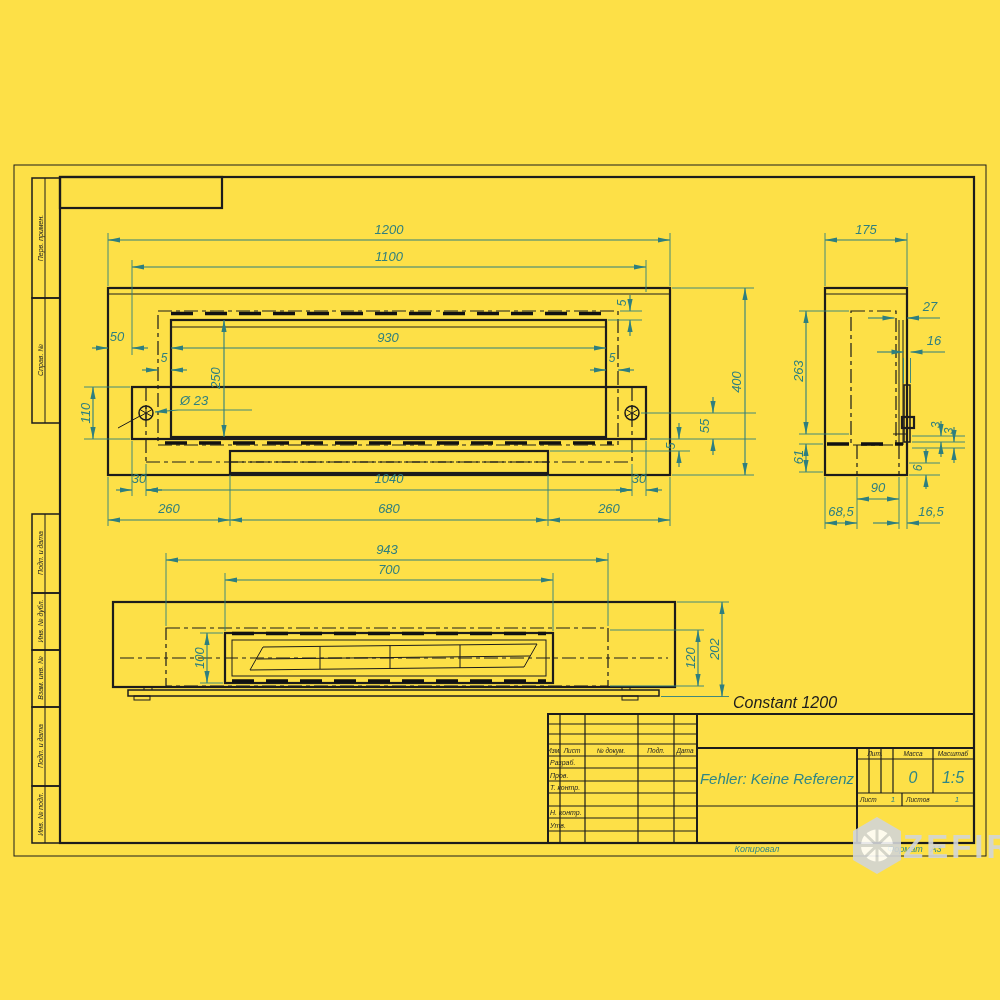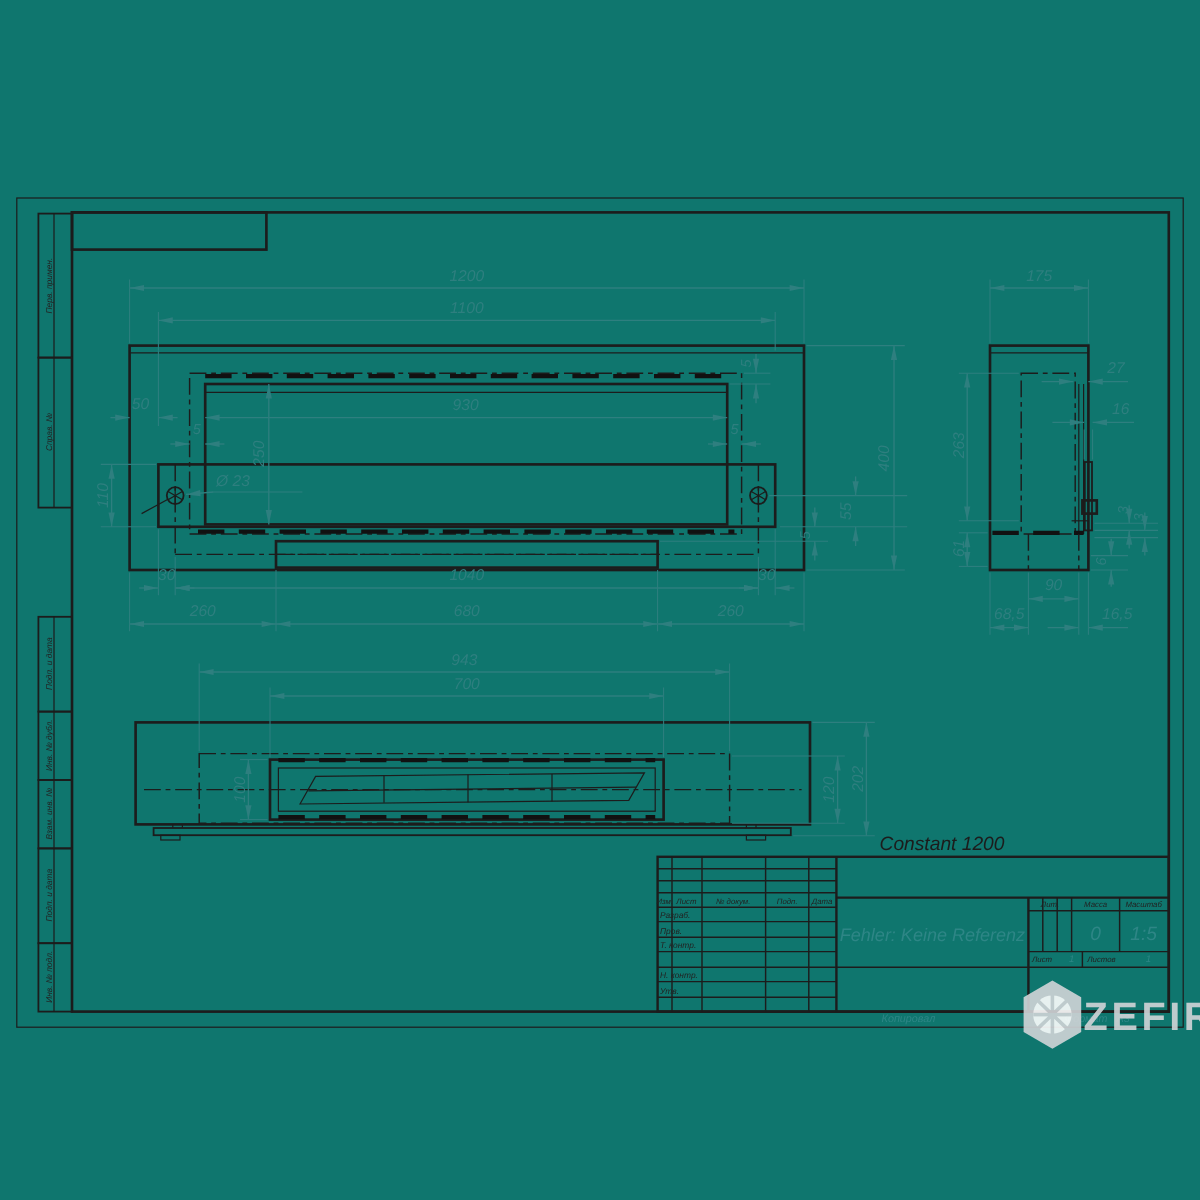--- a/index.html
+++ b/index.html
@@ -1,16 +1,16 @@
 <!DOCTYPE html>
 <html><head>
 <meta charset="utf-8">
 <style>
   html,body{margin:0;padding:0;background:#ffffff;}
-  #page{position:relative;width:1000px;height:1000px;background:#0f766e;overflow:hidden;
+  #page{position:relative;width:1000px;height:1000px;background:#fde047;overflow:hidden;
         font-family:"Liberation Sans",sans-serif;}
   svg text{font-family:"Liberation Sans","DejaVu Sans",sans-serif;}
   .thick{stroke:#1c1c1c;stroke-width:2.2;fill:none;}
   .med{stroke:#1c1c1c;stroke-width:1.5;fill:none;}
   .thin{stroke:#1c1c1c;stroke-width:1;fill:none;}
   .dd{stroke:#1c1c1c;stroke-width:1.2;fill:none;stroke-dasharray:14 4 4 4;}
   .tdash{stroke:#111;stroke-width:3.5;fill:none;stroke-dasharray:22 12;}
   .dim{stroke:#2e7f7f;stroke-width:1.1;fill:none;}
   .ext{stroke:#2e7f7f;stroke-width:0.9;fill:none;}
   .dt{fill:#2e7f7f;font-size:13px;font-style:italic;}

